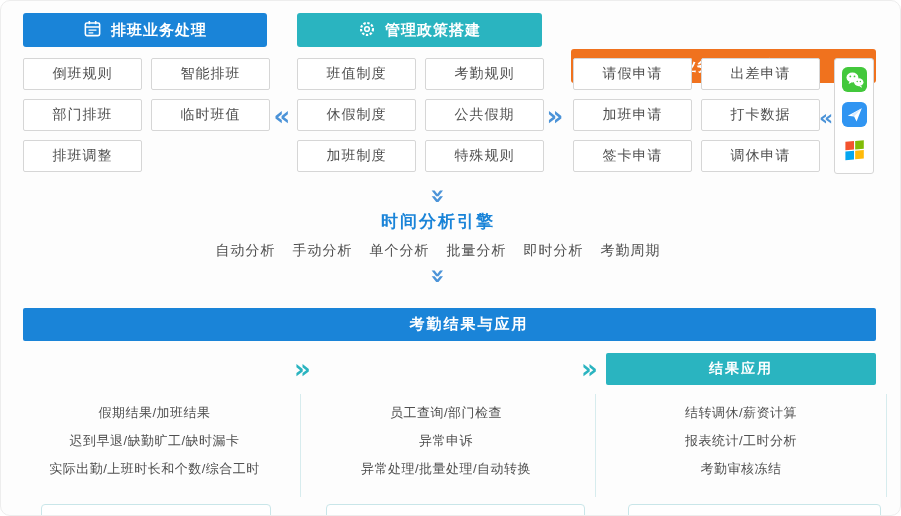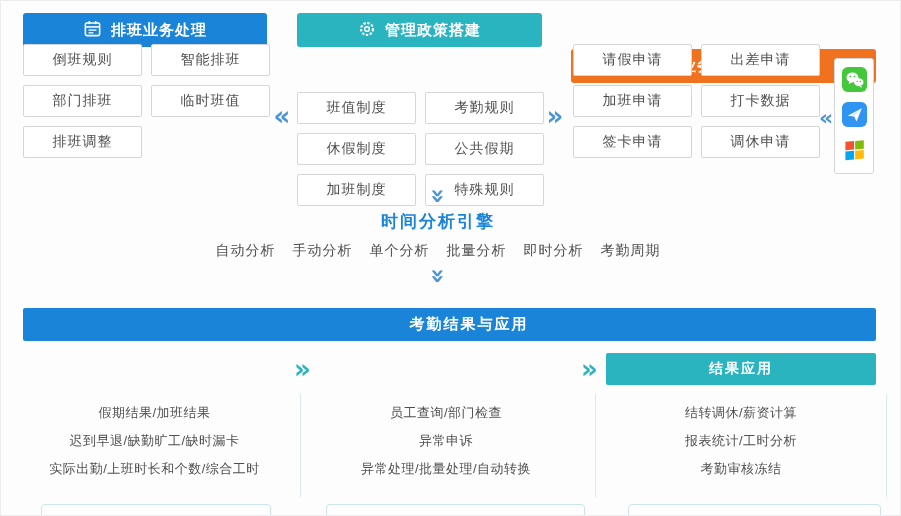--- a/index.html
+++ b/index.html
@@ -1,33 +1,33 @@
 <!DOCTYPE html>
 <html><head>
 <meta charset="utf-8">
 <style>
   * { margin:0; padding:0; box-sizing:border-box; }
   html,body { background:#ffffff; }
   .page {
     position:relative; width:901px; height:516px;
     background:#fdfdfd; overflow:hidden;
     font-family:"Liberation Sans","DejaVu Sans",sans-serif;
-    border-radius:0; border:1px solid #ededed;
+    border-radius:10px; border:1px solid #ededed;
   }
   .hdr {
     position:absolute; top:12px; height:34px; border-radius:3px;
     display:flex; align-items:center; justify-content:center; gap:9px;
     color:#fff; font-size:15px; font-weight:bold; letter-spacing:1px;
   }
   .hdr-blue   { background:#1a84d8; }
   .hdr-teal   { background:#2ab4c0; }
   .hdr-orange { background:#f0721e;margin-top:36px; }
 
   .grid {
-    position:absolute; top:43px; display:grid;
+    position:absolute; top:57px; display:grid;
     grid-template-columns:119px 119px; grid-auto-rows:32px;
     column-gap:7px; row-gap:10px;gap:9px;
   }
   .cell {
     background:#fff; border:1px solid #d6d6d6; border-radius:2px;
     display:flex; align-items:center; justify-content:center;
     font-size:14px; color:#4f4f4f; letter-spacing:1px;
   }
 
   .chev {
@@ -118,21 +118,21 @@
   </div>
 
   <div class="grid" style="left:22px;">
     <div class="cell">倒班规则</div>
     <div class="cell">智能排班</div>
     <div class="cell">部门排班</div>
     <div class="cell">临时班值</div>
     <div class="cell">排班调整</div>
   </div>
 
-  <div class="grid" style="left:296px;margin-top:48px;">
+  <div class="grid" style="left:296px;">
     <div class="cell">班值制度</div>
     <div class="cell">考勤规则</div>
     <div class="cell">休假制度</div>
     <div class="cell">公共假期</div>
     <div class="cell">加班制度</div>
     <div class="cell">特殊规则</div>
   </div>
 
   <div class="grid" style="left:572px;">
     <div class="cell">请假申请</div>

